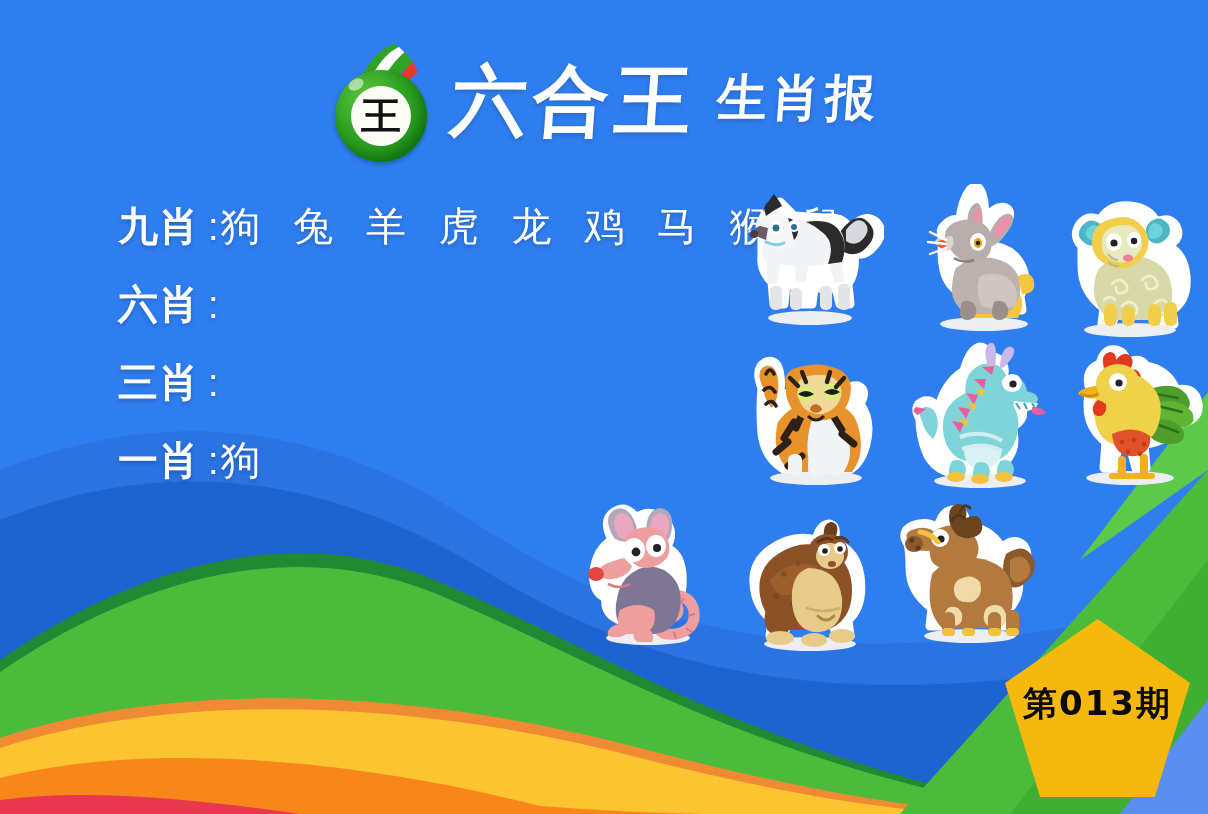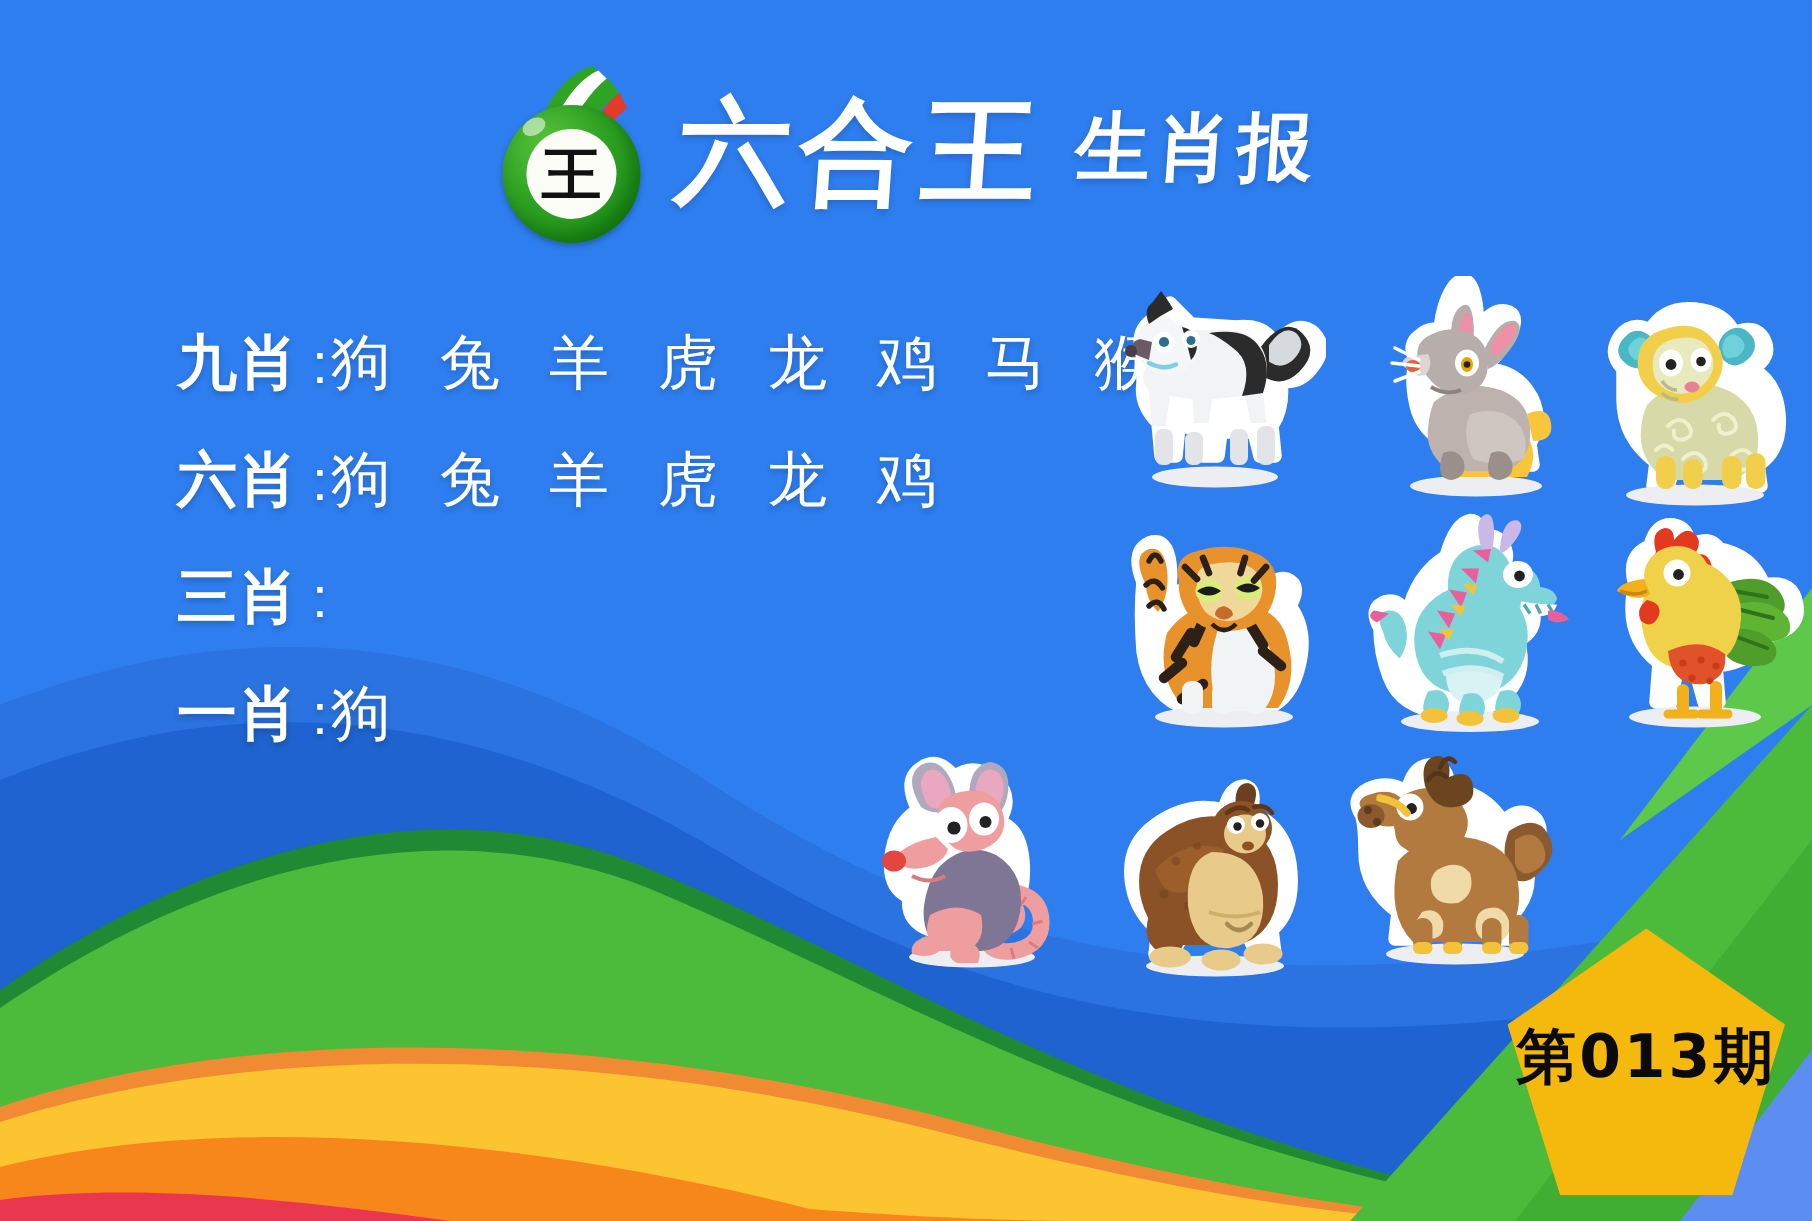--- a/index.html
+++ b/index.html
@@ -54,21 +54,21 @@
   }
   .title-sub{
     font-family:"DejaVu Serif","Liberation Serif",serif;
     font-weight:700;font-size:50px;line-height:1;color:#ffffff;
     letter-spacing:4px;margin-left:20px;padding-bottom:6px;
     text-shadow:0 2px 5px rgba(0,0,0,.18);
     transform:skewX(-4deg);
   }
 
   
-  .rows{position:absolute;left:118px;top:206px;width:660px;margin-top:16px;}
+  .rows{position:absolute;left:118px;top:206px;width:660px;}
   .row{display:flex;align-items:baseline;height:78px;}
   .row .label{
     font-family:"DejaVu Sans","Liberation Sans",sans-serif;
     font-weight:700;font-size:40px;line-height:1;color:#ffffff;
     letter-spacing:1px;white-space:nowrap;
     text-shadow:0 2px 4px rgba(0,0,0,.22);
   }
   .row .colon{
     font-size:38px;color:#ffffff;font-weight:400;margin:0 2px 0 8px;
     text-shadow:0 2px 4px rgba(0,0,0,.22);
@@ -89,21 +89,21 @@
   .badge{
     position:absolute;left:1005px;top:619px;width:185px;height:178px;
   }
   .badge .pent{
     position:absolute;inset:0;background:#f5b90d;
     clip-path:polygon(50% 0%, 100% 36%, 81% 100%, 19% 100%, 0% 36%);
   }
   .badge .txt{
     position:absolute;inset:0;display:flex;align-items:center;justify-content:center;
     font-family:"DejaVu Sans","Liberation Sans",sans-serif;
-    font-weight:700;font-size:40px;color:#0a0a0a;letter-spacing:2px;
+    font-weight:700;font-size:34px;color:#0a0a0a;letter-spacing:2px;
     padding-bottom:8px;
   }
 </style>
 </head>
 <body>
 
 <div class="poster">
 
   <svg class="bg-svg" viewBox="0 0 1208 814" preserveAspectRatio="none">
     <rect x="0" y="0" width="1208" height="814" fill="#2e7ef0"></rect>
@@ -155,21 +155,20 @@
 
     <div class="row">
       <span class="label">九肖</span>
       <span class="colon">:</span>
       <span class="vals">狗 兔 羊 虎 龙 鸡 马 猴 鼠</span>
     </div>
 
     <div class="row">
       <span class="label">六肖</span>
       <span class="colon">:</span>
-      <span class="vals">狗 兔 羊 虎 龙 鸡</span>
     </div>
 
     <div class="row">
       <span class="label">三肖</span>
       <span class="colon">:</span>
     </div>
 
     <div class="row">
       <span class="label">一肖</span>
       <span class="colon">:</span>

